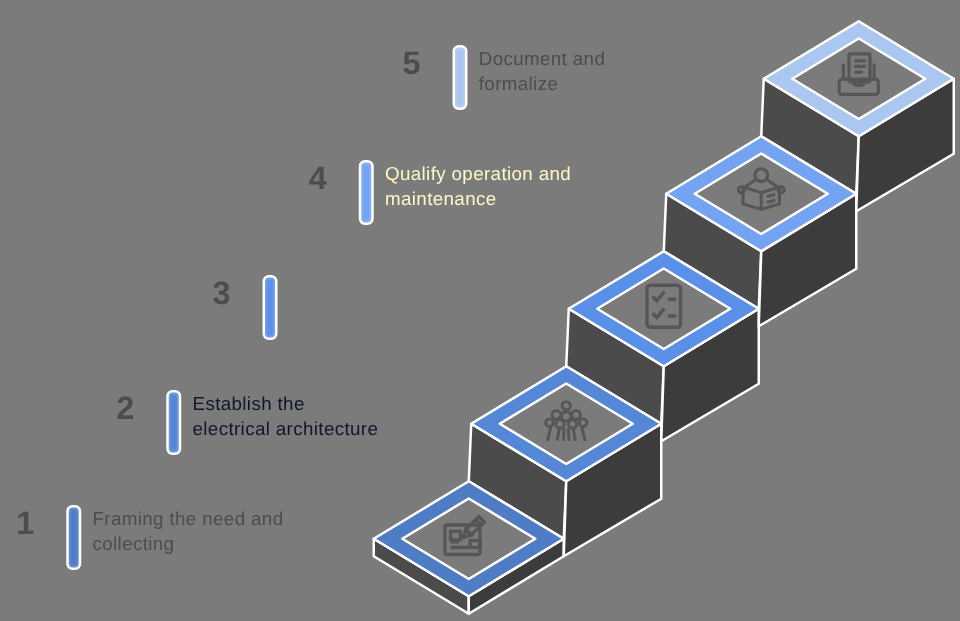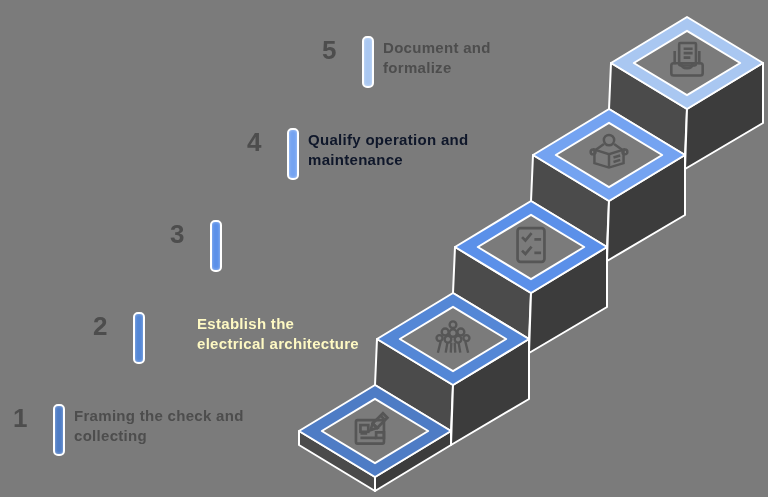--- a/index.html
+++ b/index.html
@@ -18,21 +18,21 @@
     width:28px;flex:0 0 28px;
     font-weight:700;font-size:26px;line-height:28px;
   }
   .bar{
     width:8px;height:48px;flex:0 0 8px;
     border:2px solid #ffffff;border-radius:5px;
     box-shadow:inset 0 0 3px rgba(255,255,255,.45);
     margin:0 9px 0 12px;
   }
   .label{
-    font-weight:700;font-size:15px;line-height:20px;
+    font-weight:400;font-size:15px;line-height:20px;
     letter-spacing:.3px;white-space:pre-line;margin-top:2px;
   }
 </style>
 </head>
 <body>
 
 <div class="canvas" style="background: rgb(123, 123, 123);">
 
   <svg class="stair-svg" id="stair" width="768" height="497" viewBox="0 0 768 497">
     <defs>
@@ -107,37 +107,37 @@
         <use href="#reading-person-icon" transform="translate(609,153) scale(1.12)"></use>
         <polygon points="687,17 763,63 687,109 611,63" fill="#a9c7f1" stroke="#ffffff" stroke-width="2" stroke-linejoin="round"></polygon>
         <polygon points="687,30.800000000000004 740.2,63 687,95.19999999999999 633.8,63" fill="#7b7b7b" stroke="#ffffff" stroke-width="2" stroke-linejoin="round"></polygon>
         <use href="#printer-document-icon" transform="translate(687,61) scale(1.12)"></use>
       </g>
   </svg>
 
   <div class="row row1">
     <span class="num" style="color: rgb(77, 77, 77);">1</span>
     <span class="bar" style="background: rgb(78, 124, 197);"></span>
-    <span class="label" style="color: rgb(77, 77, 77);">Framing the check and
+    <span class="label" style="color: rgb(77, 77, 77);">Framing the need and
 collecting</span>
   </div>
   <div class="row row2">
     <span class="num" style="color: rgb(77, 77, 77);">2</span>
     <span class="bar" style="background: rgb(84, 135, 214);"></span>
-    <span class="label" style="color: #fef9c3; margin-left: 43px;">Establish the
+    <span class="label" style="color: #0f172a;">Establish the
 electrical architecture</span>
   </div>
   <div class="row row3">
     <span class="num" style="color: rgb(77, 77, 77);">3</span>
     <span class="bar" style="background: rgb(91, 144, 233);"></span>
   </div>
   <div class="row row4">
     <span class="num" style="color: rgb(77, 77, 77);">4</span>
     <span class="bar" style="background: rgb(116, 163, 241);"></span>
-    <span class="label" style="color: #0f172a;">Qualify operation and
+    <span class="label" style="color: #fef9c3;">Qualify operation and
 maintenance</span>
   </div>
   <div class="row row5">
     <span class="num" style="color: rgb(77, 77, 77);">5</span>
     <span class="bar" style="background: rgb(169, 199, 241);"></span>
     <span class="label" style="color: rgb(77, 77, 77);">Document and
 formalize</span>
   </div>
 
 </div>

